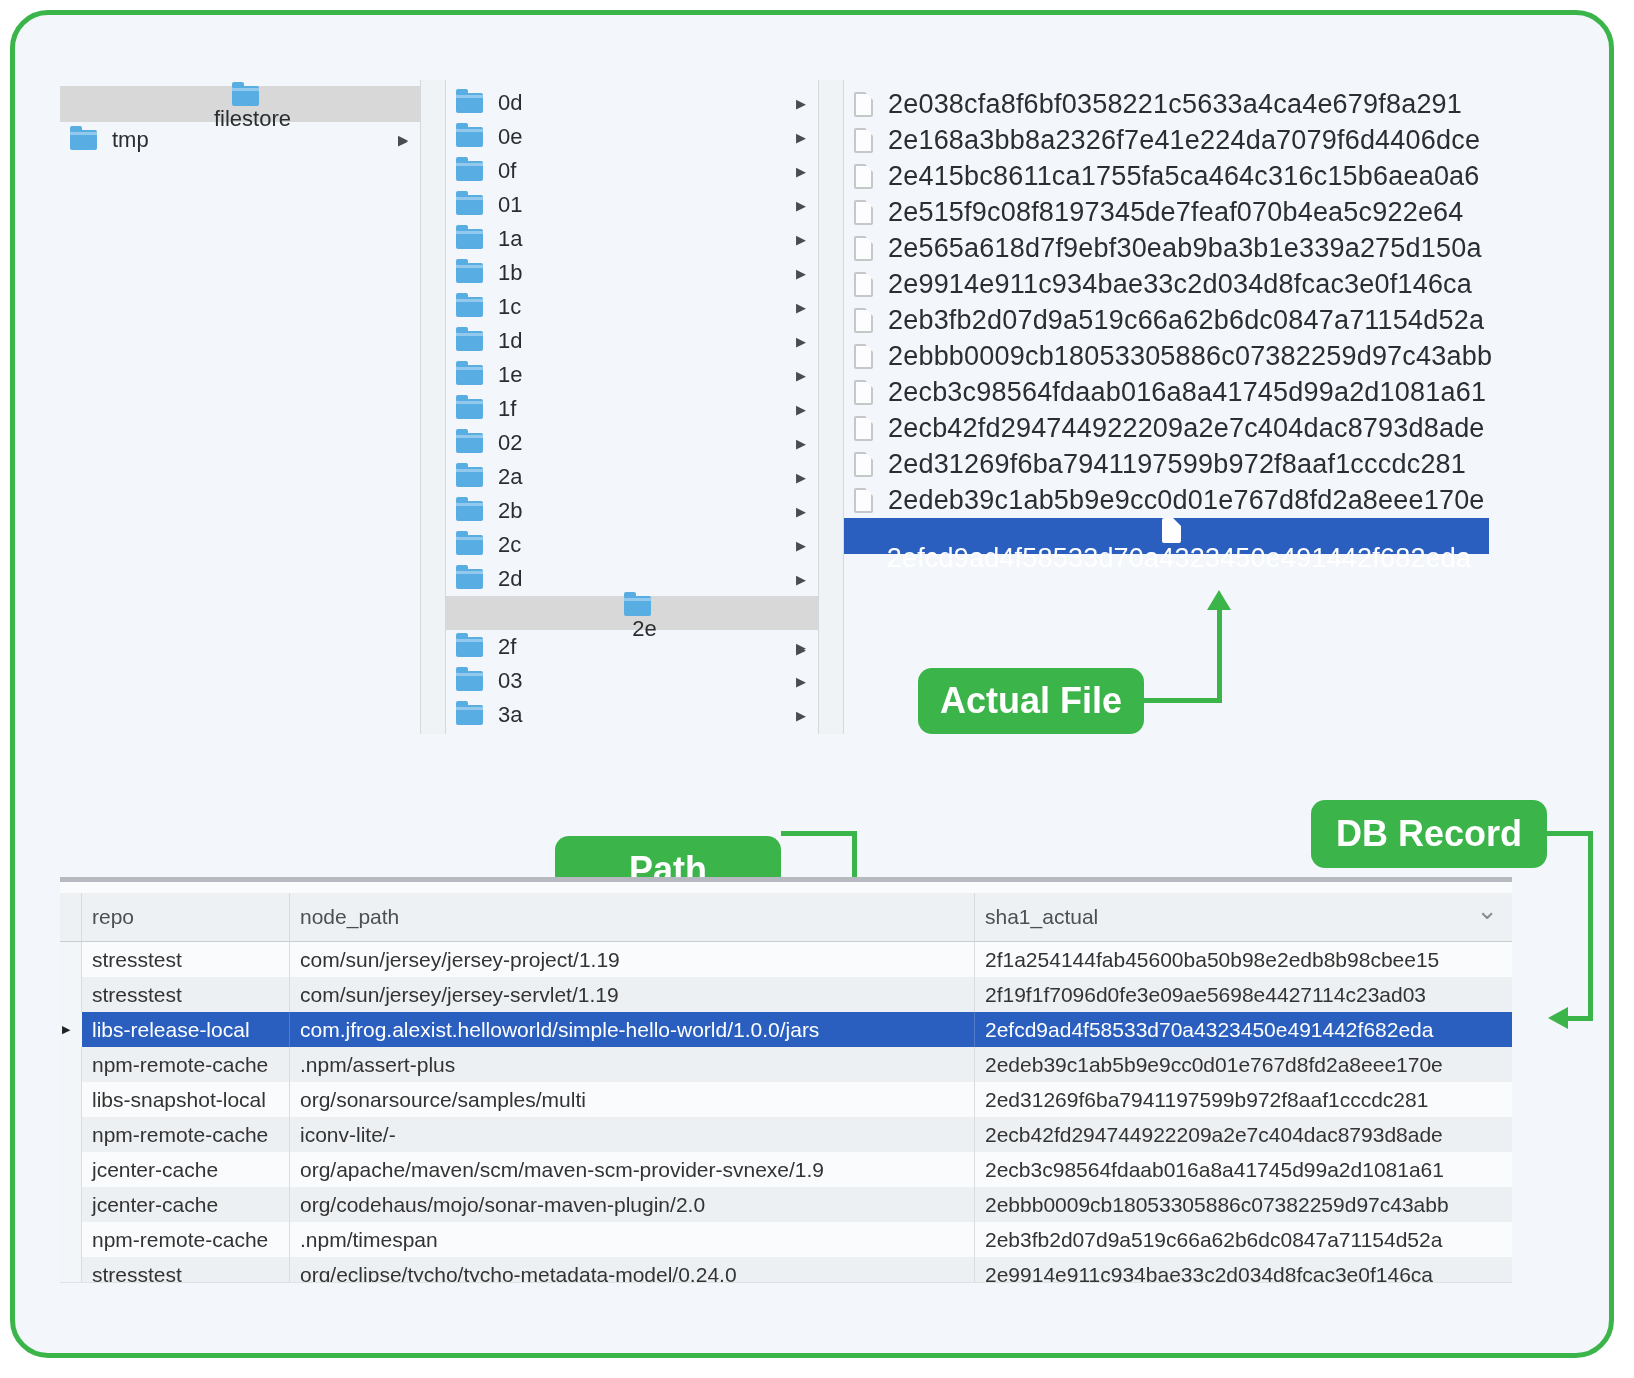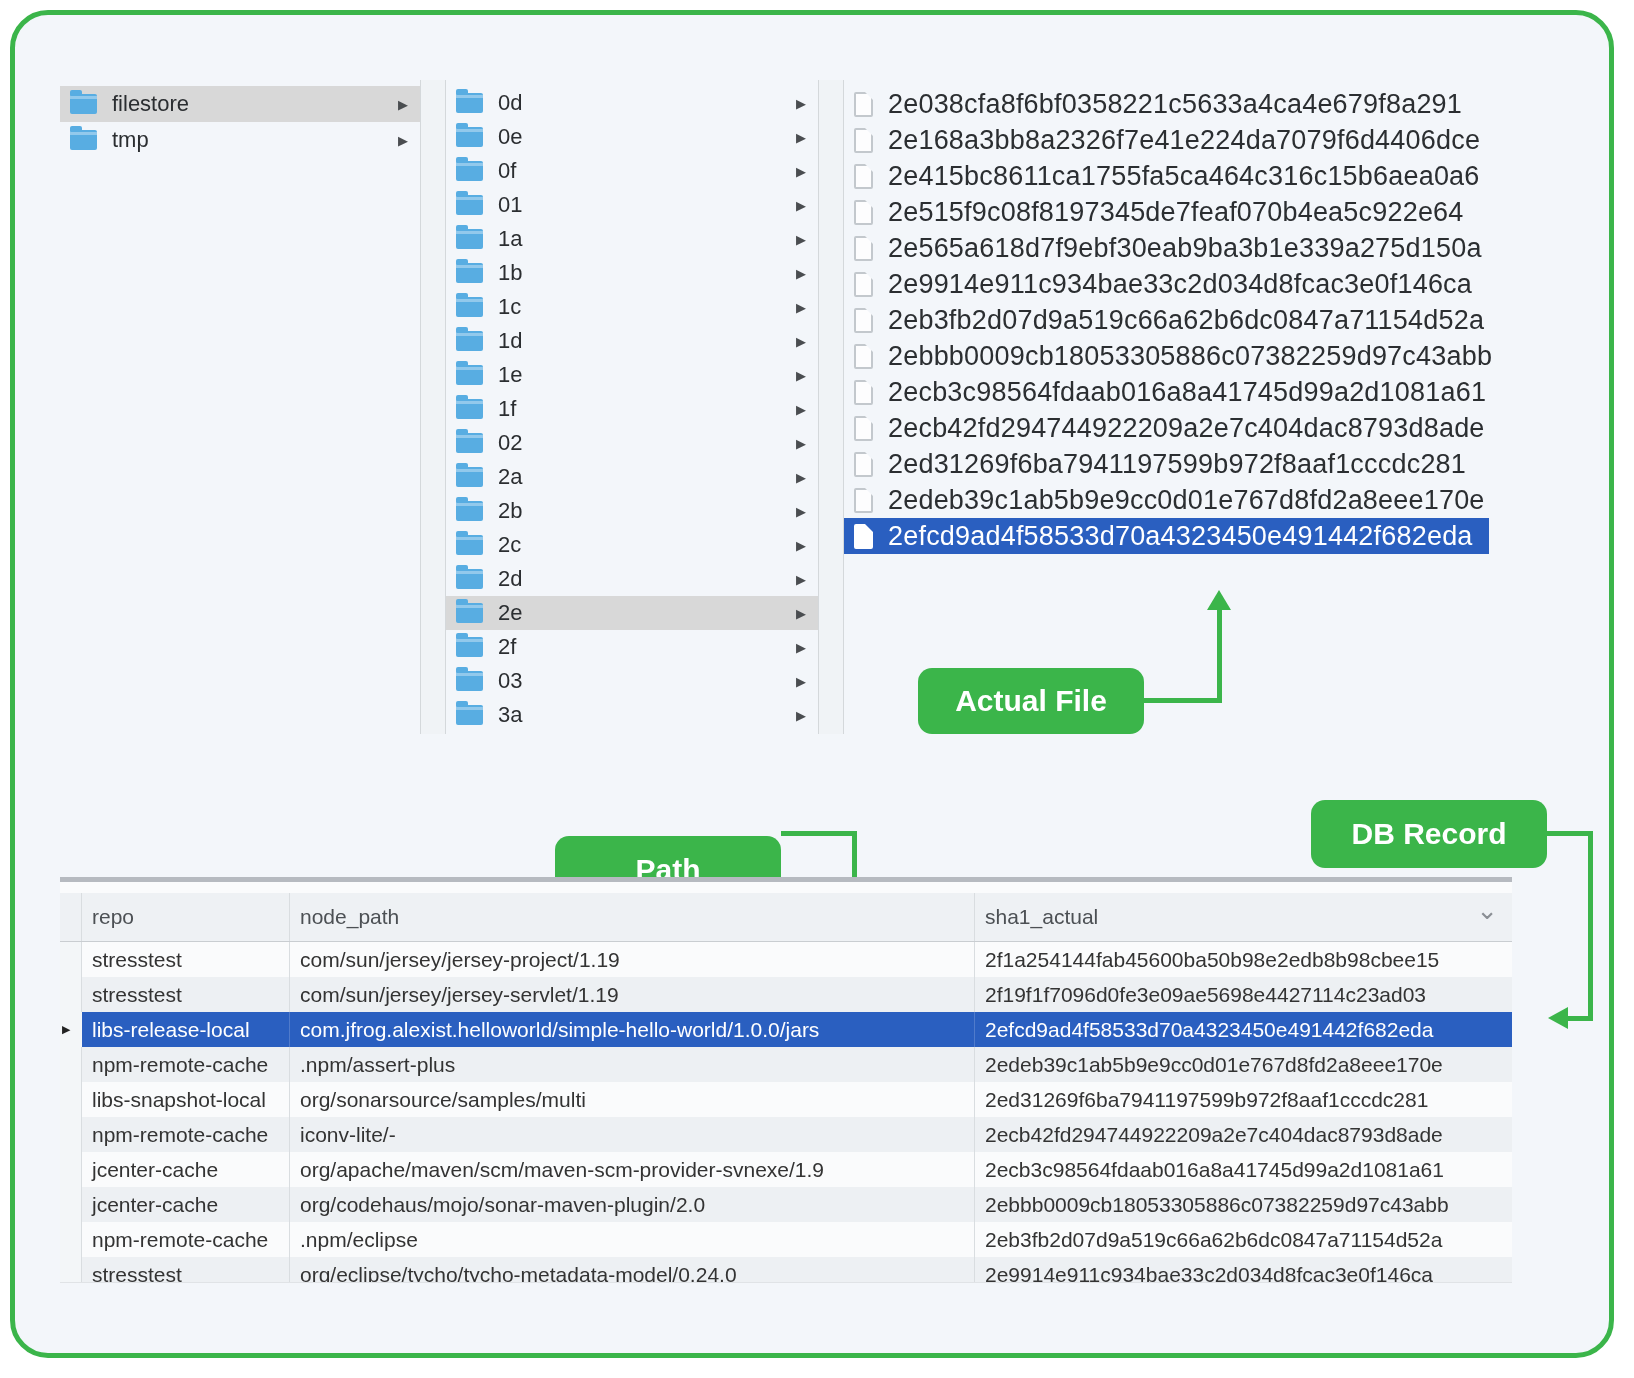--- a/index.html
+++ b/index.html
@@ -5,21 +5,21 @@
   html,body{margin:0;padding:0;background:#ffffff;}
   .canvas{position:relative;width:1634px;height:1378px;background:#ffffff;
           font-family:"Liberation Sans", sans-serif;overflow:hidden;}
   .frame{position:absolute;left:10px;top:10px;width:1604px;height:1348px;
          border:5px solid var(--accent-green);border-radius:38px;background:#f3f6fa;box-sizing:border-box;}
 
   
   .col{position:absolute;}
   .row{display:flex;align-items:center;height:36px;box-sizing:border-box;padding-left:10px;}
   .col-shards .row{height:34px;}
-  .row.sel{background:var(--column-highlight);}
+  .row.sel{background:var(--column-highlight);flex-direction:column;}
   .col-files .row.sel{background:var(--selection-blue);}
   .col-files .row.sel .row-label{color:#ffffff;}
   .row-label{margin-left:15px;font-size:22px;color:#2b2e31;white-space:nowrap;}
   .col-files .row-label{font-size:27px;letter-spacing:.2px;}
   .disclosure{margin-left:auto;margin-right:12px;font-size:13px;color:#4a4d50;}
   .col-roots{left:60px;top:86px;width:360px;}
   .col-shards{left:446px;top:86px;width:372px;}
   .col-files{left:844px;top:86px;width:645px;}
   .vdivider{position:absolute;top:80px;height:654px;width:26px;
             background:#f0f3f6;border-left:1px solid #d4d8db;border-right:1px solid #d4d8db;box-sizing:border-box;}
@@ -32,21 +32,21 @@
   .folder-icon::after{content:"";position:absolute;top:2px;left:0;right:0;height:3px;background:rgba(255,255,255,.35);}
 
   .doc-icon{width:19px;height:25px;background:#fdfdfe;border:2px solid #c3c8cd;border-radius:2px;
             position:relative;flex:none;box-sizing:border-box;}
   .doc-icon::after{content:"";position:absolute;top:-2px;right:-2px;width:0;height:0;
                    border-style:solid;border-width:0 8px 8px 0;border-color:transparent #f3f6fa transparent transparent;}
   .row.sel .doc-icon{background:#ffffff;border-color:#ffffff;}
   .row.sel .doc-icon::after{border-color:transparent var(--selection-blue) transparent transparent;}
 
   
-  .callout{position:absolute;background:var(--accent-green);color:#fff;font-weight:bold;font-size:30px;
+  .callout{position:absolute;background:var(--accent-green);color:#fff;font-weight:bold;font-size:36px;
            display:flex;align-items:center;justify-content:center;border-radius:14px;}
   .co-actual{left:918px;top:668px;width:226px;height:66px;}
   .co-path{left:555px;top:836px;width:226px;height:68px;}
   .co-db{left:1290px;top:800px;width:236px;height:68px;margin-left:21px;}
   .aline{position:absolute;background:var(--accent-green);}
   .ahead{position:absolute;width:0;height:0;border-style:solid;}
   .ahead.up{border-width:0 12px 20px 12px;border-color:transparent transparent var(--accent-green) transparent;}
   .ahead.down{border-width:20px 12px 0 12px;border-color:var(--accent-green) transparent transparent transparent;}
   .ahead.left{border-width:11px 20px 11px 0;border-color:transparent var(--accent-green) transparent transparent;}
 
@@ -320,21 +320,21 @@
         </div>
         <div class="trow even">
           <span class="cell gutter"></span>
           <span class="cell c-repo">jcenter-cache</span>
           <span class="cell c-node_path">org/codehaus/mojo/sonar-maven-plugin/2.0</span>
           <span class="cell c-sha1_actual">2ebbb0009cb18053305886c07382259d97c43abb</span>
         </div>
         <div class="trow odd">
           <span class="cell gutter"></span>
           <span class="cell c-repo">npm-remote-cache</span>
-          <span class="cell c-node_path">.npm/eclipse</span>
+          <span class="cell c-node_path">.npm/timespan</span>
           <span class="cell c-sha1_actual">2eb3fb2d07d9a519c66a62b6dc0847a71154d52a</span>
         </div>
         <div class="trow even">
           <span class="cell gutter"></span>
           <span class="cell c-repo">stresstest</span>
           <span class="cell c-node_path">org/eclipse/tycho/tycho-metadata-model/0.24.0</span>
           <span class="cell c-sha1_actual">2e9914e911c934bae33c2d034d8fcac3e0f146ca</span>
         </div>
       </div>
   </div>

